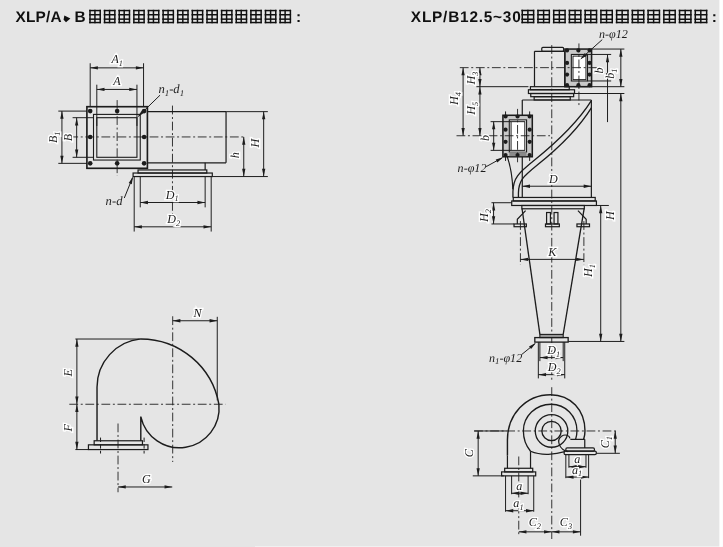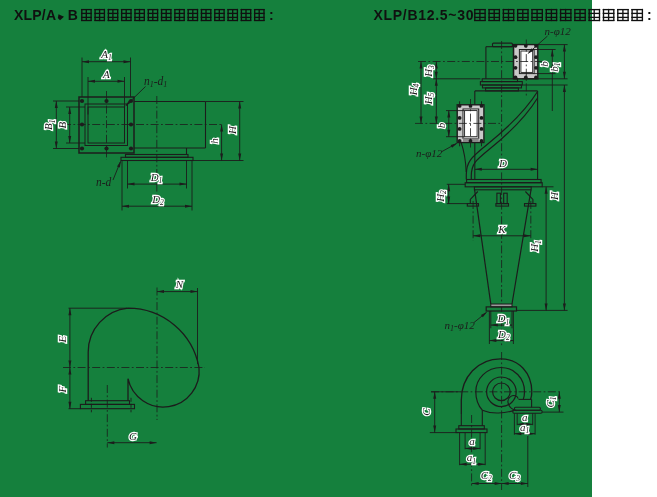--- a/index.html
+++ b/index.html
@@ -1,16 +1,16 @@
 <!DOCTYPE html>
 <html><head><meta charset="utf-8"><style>
 html,body{margin:0;padding:0;background:#ffffff;}
 *{box-sizing:border-box;}
 </style></head><body>
-<div style="width:592px;height:497px;position:relative;background:#15803d;">
+<div style="width:654px;height:497px;position:relative;background:#e5e5e5;">
 <svg width="657" height="497" viewBox="0 0 657 497">
 <text x="14" y="20" font-family="Liberation Sans" font-weight="bold" font-size="14" fill="#101010" letter-spacing="0.2">XLP/A</text>
 <polygon points="58.5,14.2 64,16.8 60,20.3 57.8,18" fill="#101010"></polygon>
 <text x="67.8" y="20" font-family="Liberation Sans" font-weight="bold" font-size="14" fill="#101010">B</text>
 <g stroke="#101010" stroke-width="1.35">
 <line x1="81.8" y1="8.9" x2="81.8" y2="21.1"></line>
 <line x1="86.3" y1="8.9" x2="86.3" y2="21.1"></line>
 <line x1="91.1" y1="8.9" x2="91.1" y2="21.1"></line>
 <line x1="81.0" y1="9.6" x2="91.7" y2="9.6"></line>
 <line x1="81.0" y1="13.4" x2="91.7" y2="13.4"></line>

